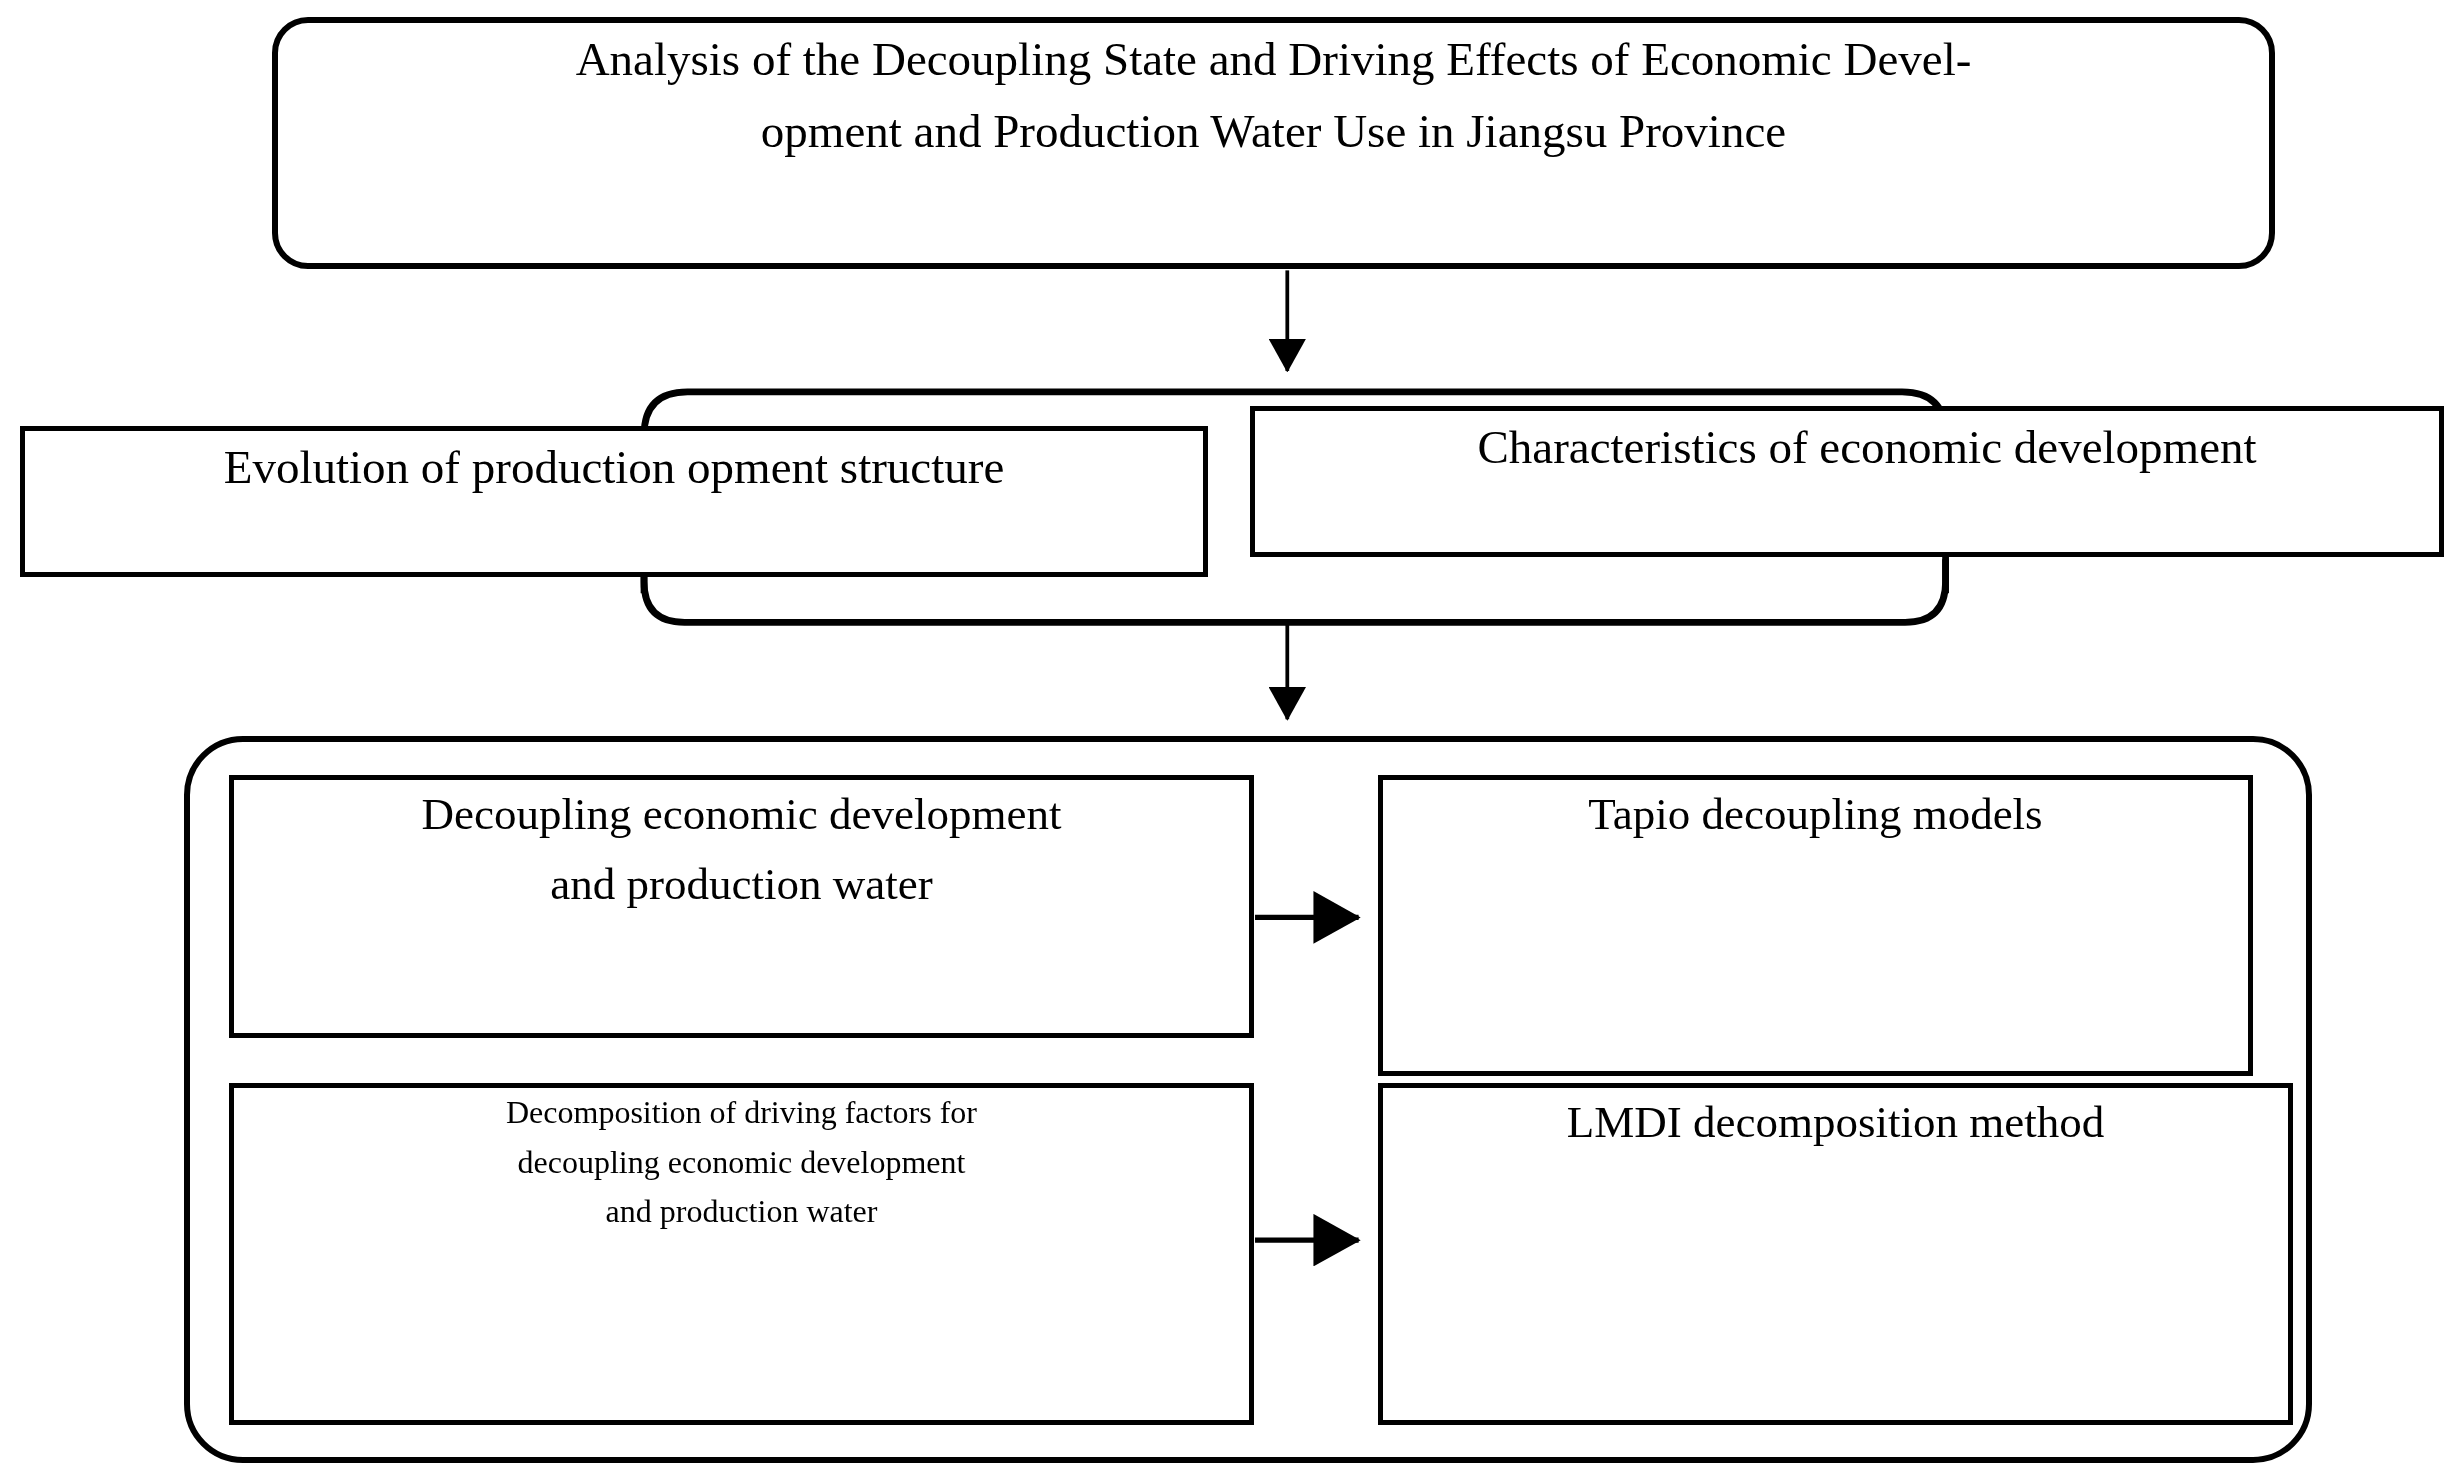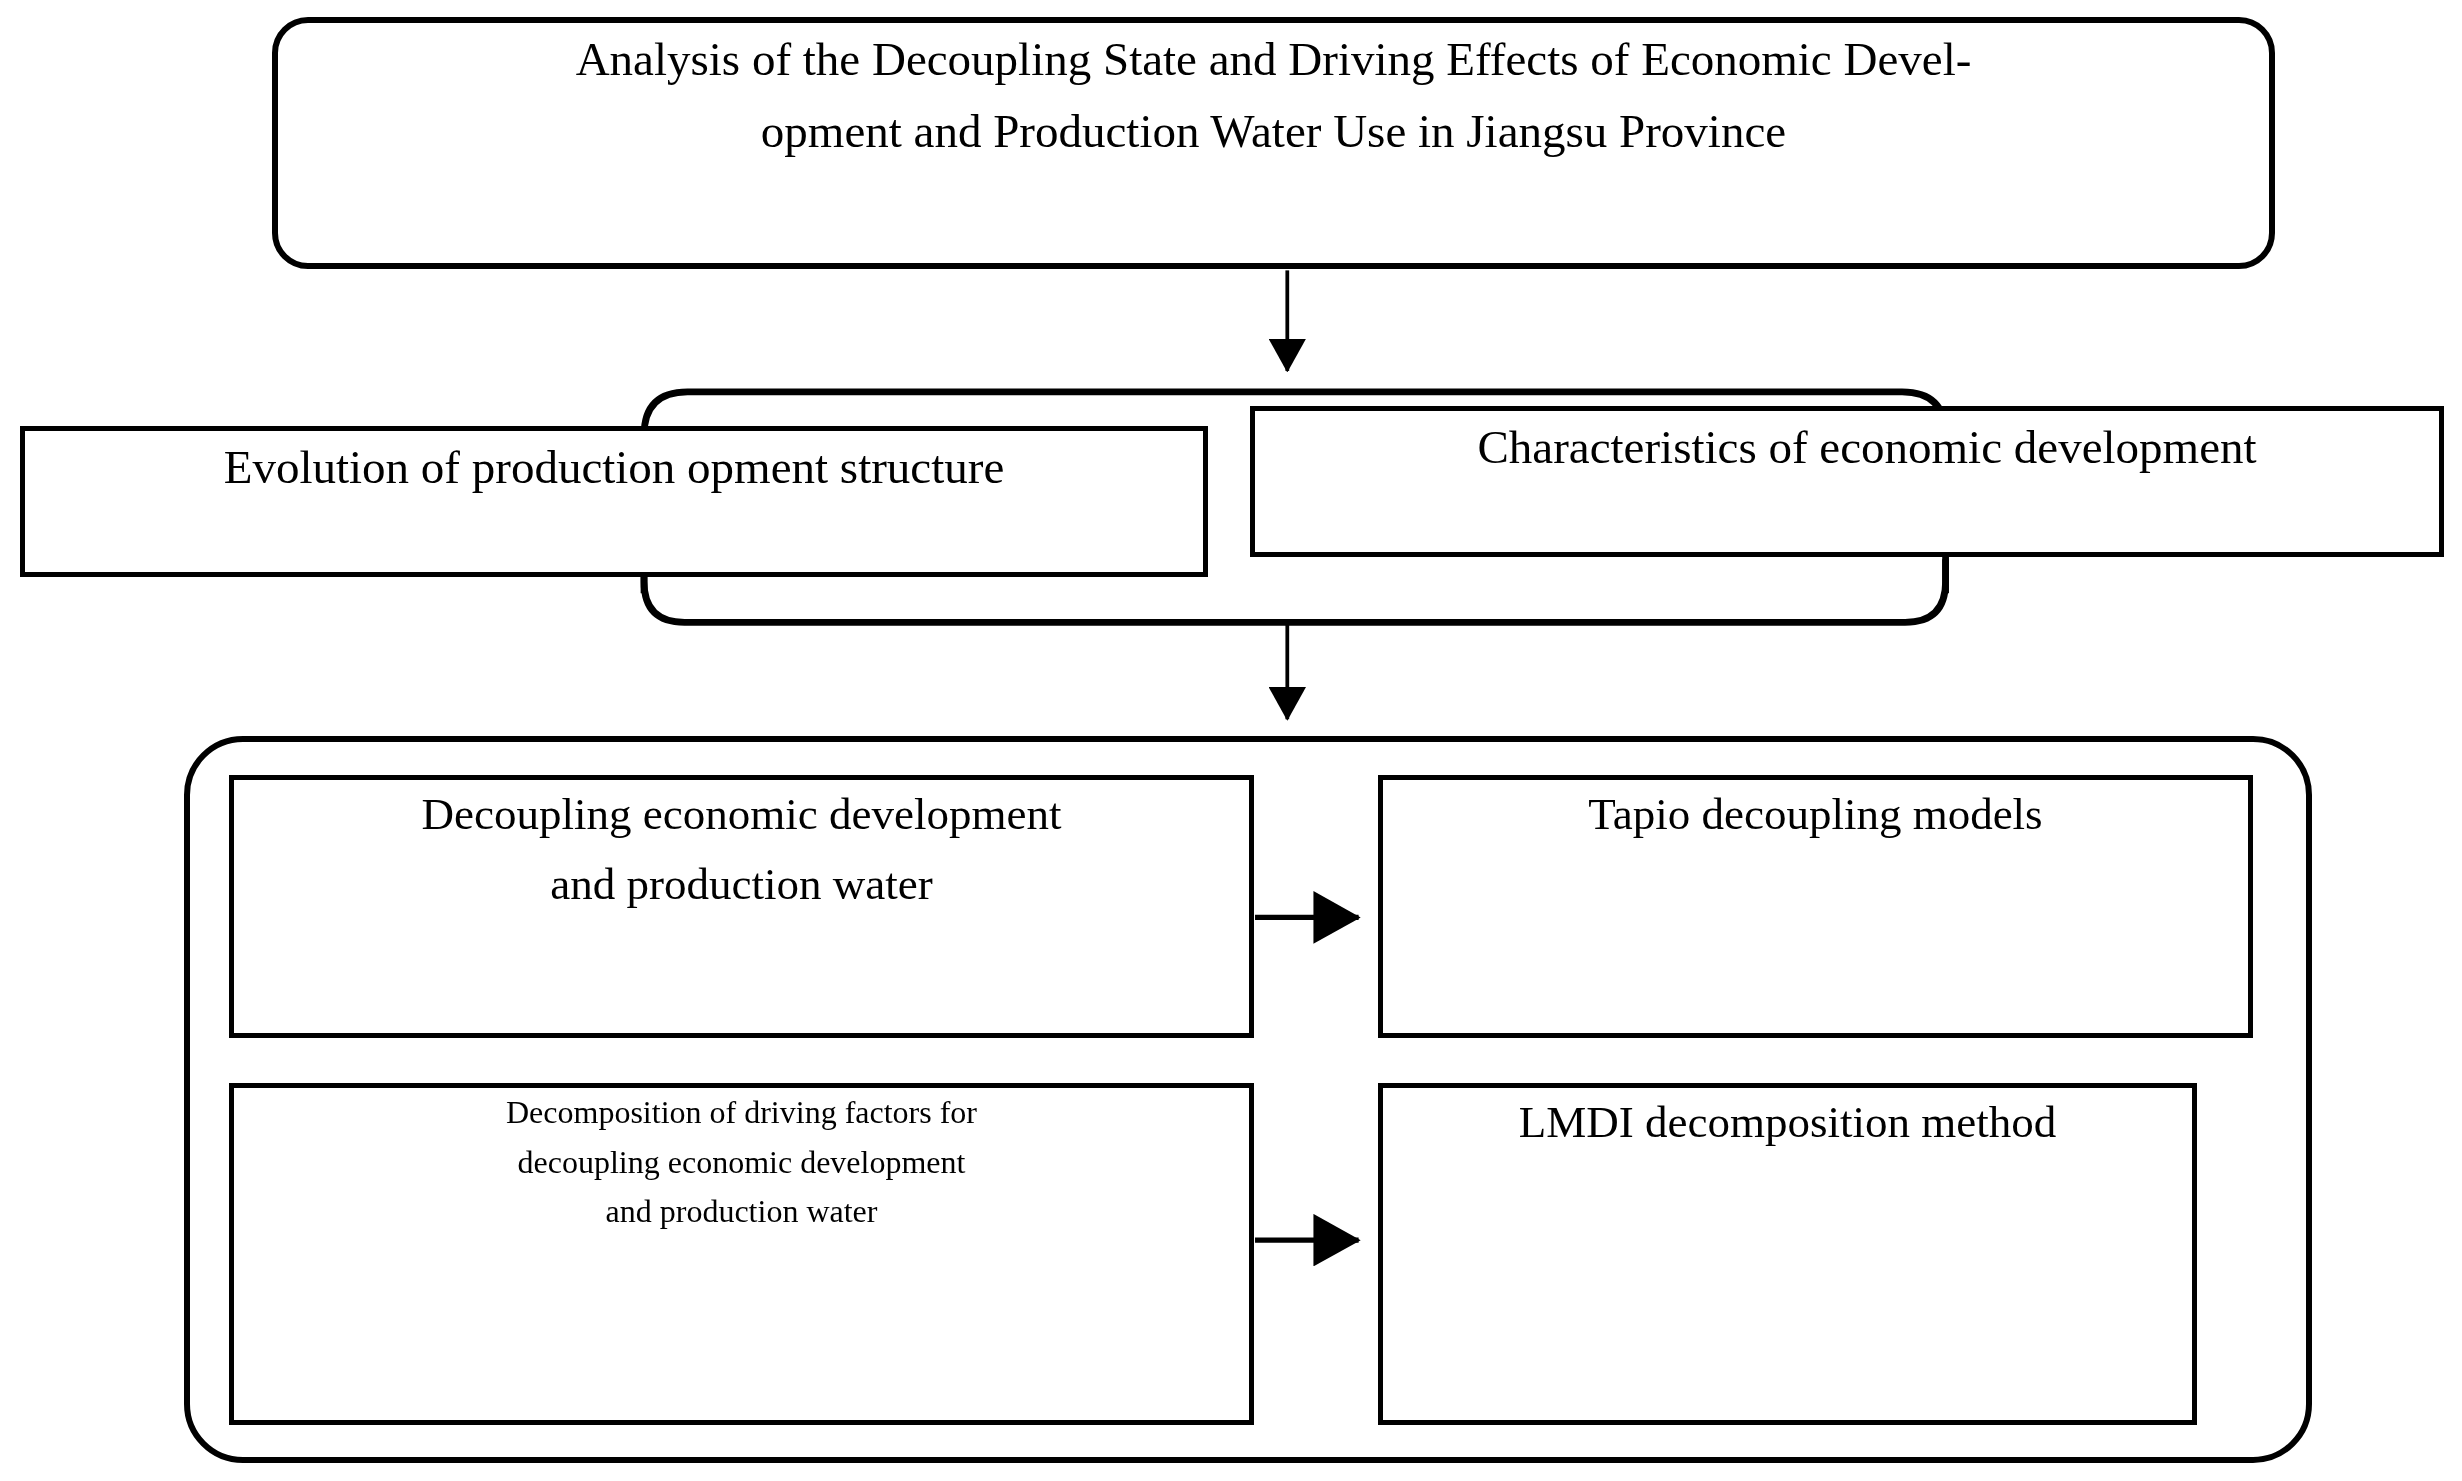--- a/index.html
+++ b/index.html
@@ -85,36 +85,36 @@
     top: 775px;
     width: 1025px;
     height: 263px;
     border-width: 5.3px;
     font-size: 45px;
   }
   #box-tapio {
     left: 1378px;
     top: 775px;
     width: 875px;
-    height: 263px;
+    height: 301px;
     border-width: 5.3px;
     font-size: 45px;
   }
   #box-decomposition-topic {
     left: 229px;
     top: 1083px;
     width: 1025px;
     height: 342px;
     border-width: 5.3px;
     font-size: 32px;
   }
   #box-lmdi {
     left: 1378px;
     top: 1083px;
-    width: 819px;
+    width: 915px;
     height: 342px;
     border-width: 5.3px;
     font-size: 45px;
   }
 
   
   #connectors {
     position: absolute;
     left: 0;
     top: 0;

